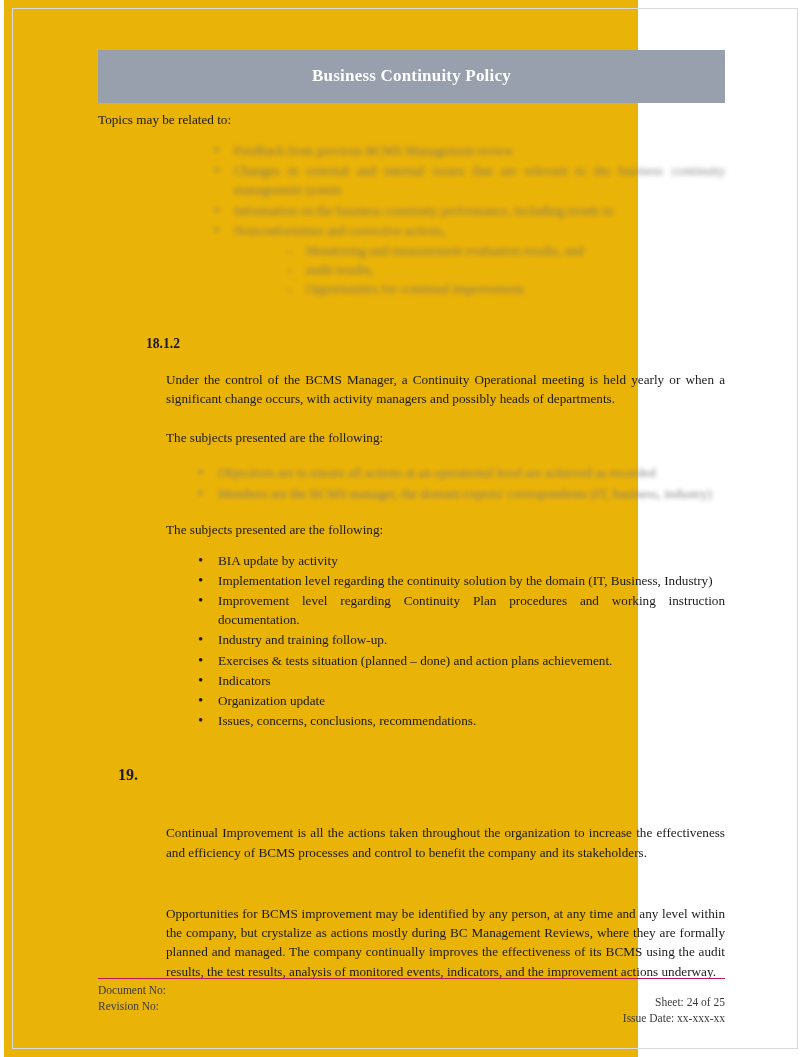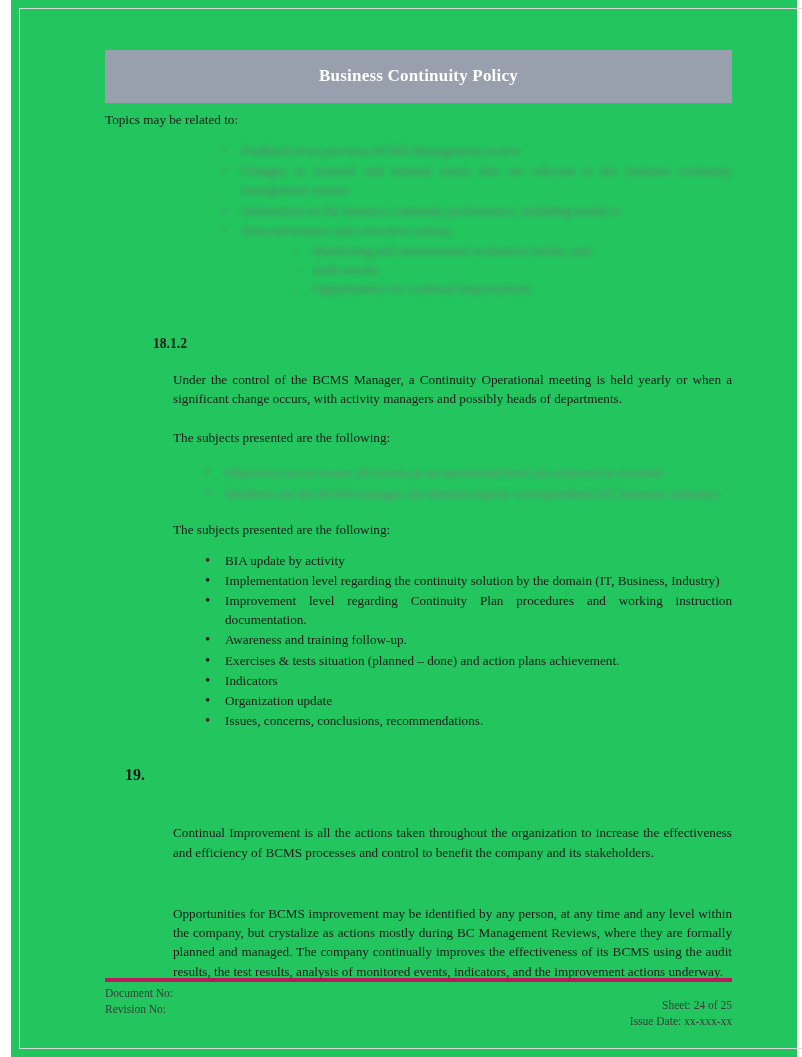--- a/index.html
+++ b/index.html
@@ -10,24 +10,24 @@
   body {
     width: 802px;
     height: 1057px;
     font-family: "Liberation Serif", serif;
     color: #1a1a1a;
     position: relative;
     overflow: hidden;
   }
   .page {
     position: absolute;
-    left: 11px; top: 0;
-    width: 786px;
+    left: 4px; top: 0;
+    width: 634px;
     height: 1057px;
-    background: #22c55e;
+    background: #eab308;
     box-sizing: border-box;
   }
   .page-border-outer {
     position: absolute;
     left: 8px; top: 8px;
     width: 786px; height: 1041px;
     border: 1px solid #d9d9d9;
     box-sizing: border-box;
     pointer-events: none;
   }
@@ -153,21 +153,21 @@
     text-align: justify;
     margin-left: 68px;
     width: 559px;
   }
 
   .footer {
     position: absolute;
     left: 94px;
     top: 978px;
     width: 627px;
-    border-top: 4px solid #be185d;
+    border-top: 1px solid #be185d;
     padding-top: 4px;
     font-size: 11.5px;
     color: #3a3a3a;
     display: flex;
     justify-content: space-between;
   }
   .footer-left div, .footer-right div {
     line-height: 1.35;
   }
   .footer-right { text-align: right; margin-top: 12px; }
@@ -227,21 +227,21 @@
     <div class="spacer-16"></div>
 
     <p class="para" style="margin-left:68px;">The subjects presented are the following:</p>
 
     <div class="spacer-12"></div>
 
     <ul class="bullets" style="margin-left:96px; width:531px;">
       <li>BIA update by activity</li>
       <li>Implementation level regarding the continuity solution by the domain (IT, Business, Industry)</li>
       <li>Improvement level regarding Continuity Plan procedures and working instruction documentation.</li>
-      <li>Awareness and training follow-up.</li>
+      <li>Industry and training follow-up.</li>
       <li>Exercises &amp; tests situation (planned – done) and action plans achievement.</li>
       <li>Indicators</li>
       <li>Organization update</li>
       <li>Issues, concerns, conclusions, recommendations.</li>
     </ul>
 
     <div class="spacer-24"></div>
     <div class="spacer-8"></div>
 
     <div class="heading-row-major">

